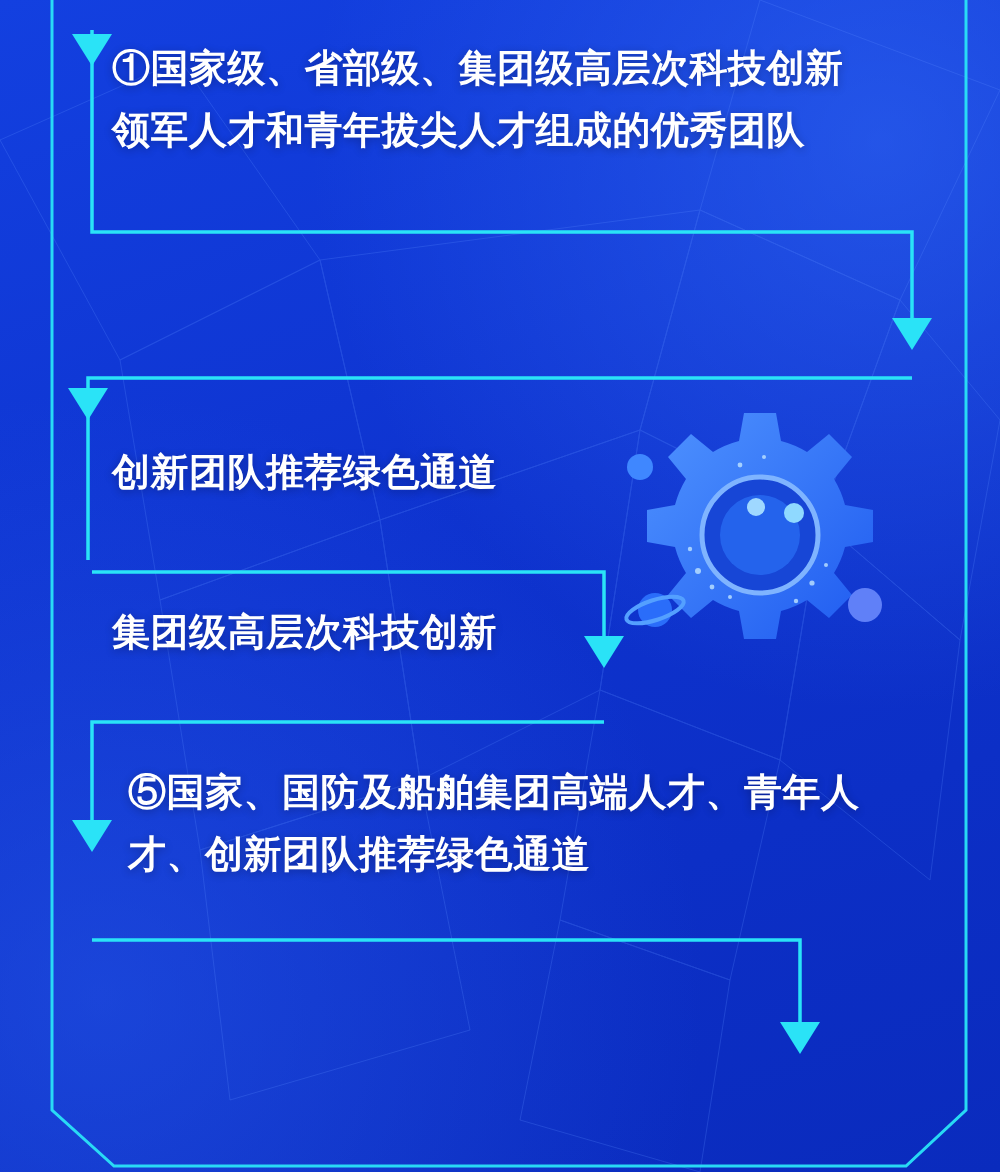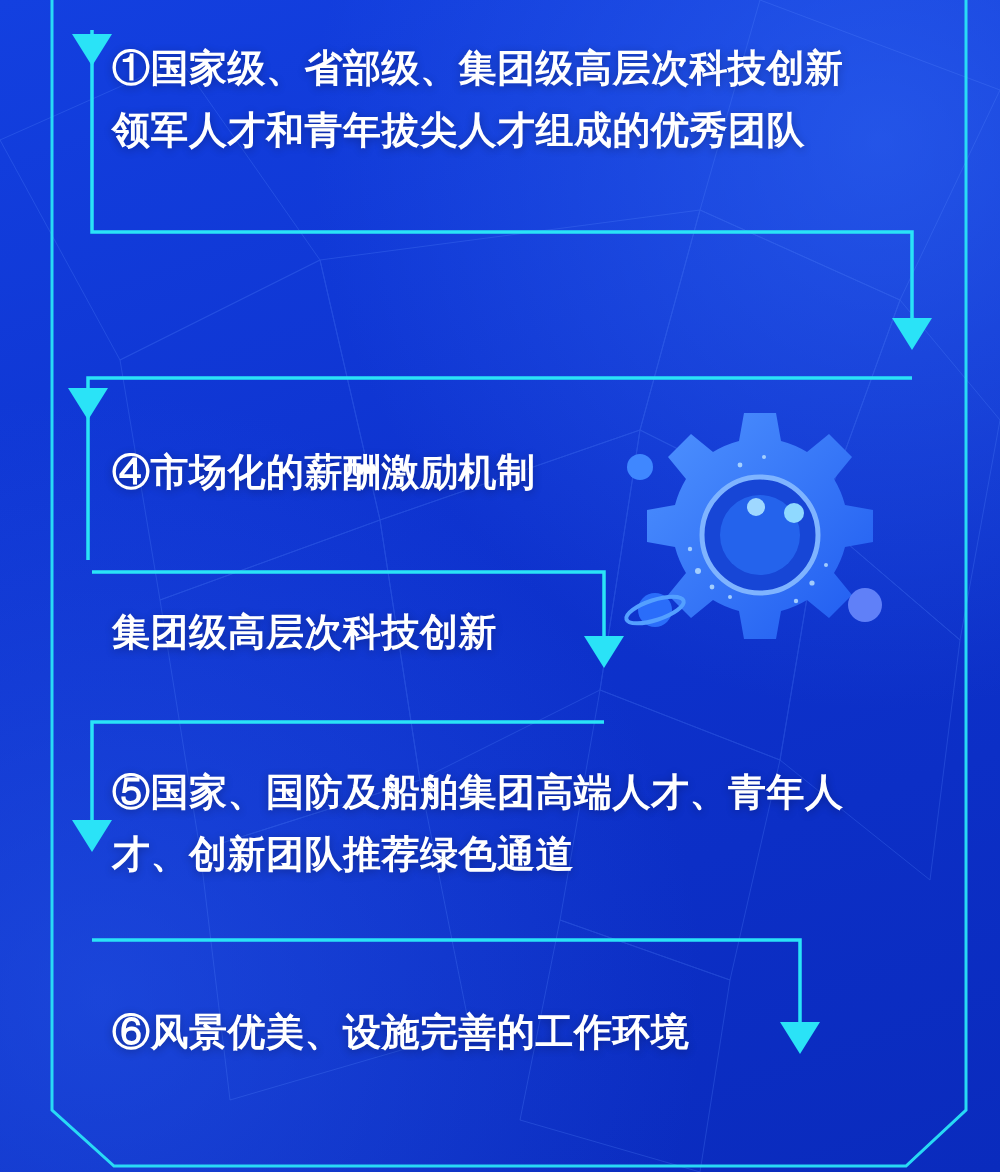--- a/index.html
+++ b/index.html
@@ -69,21 +69,21 @@
     line-height: 1.62;
     letter-spacing: 0.5px;
     white-space: pre-line;
     text-shadow: 0 2px 8px rgba(0,0,20,0.30);
   }
 
   .item-1 { left: 112px; top: 38px;  width: 820px; }
   .item-2 { left: 112px; top: 288px; width: 800px; }
   .item-3 { left: 112px; top: 442px; width: 520px; }
   .item-4 { left: 112px; top: 602px; width: 520px; }
-  .item-5 { left: 112px; top: 762px; width: 820px; }
+  .item-5 { left: 128px; top: 762px; width: 820px; }
   .item-6 { left: 112px; top: 1002px; width: 720px; }
 </style>
 </head>
 <body>
 
 <div id="poster">
 
   <svg class="mesh" viewBox="0 0 1000 1172" preserveAspectRatio="none">
     <g stroke="#5b8cff" stroke-width="1" fill="none" opacity="0.55">
       <path d="M760 0 L1000 90 L900 300 L700 210 Z"></path>
@@ -163,20 +163,19 @@
       <polygon points="68,388 108,388 88,420"></polygon>
       <polygon points="584,636 624,636 604,668"></polygon>
       <polygon points="72,820 112,820 92,852"></polygon>
       <polygon points="780,1022 820,1022 800,1054"></polygon>
     </g>
   </svg>
 
   <div class="items">
     <div class="item item-1">①国家级、省部级、集团级高层次科技创新
 领军人才和青年拔尖人才组成的优秀团队</div>
-    <div class="item item-3">④市场化的薪酬激励机制</div>
+    <div class="item item-3">创新团队推荐绿色通道</div>
     <div class="item item-4">集团级高层次科技创新</div>
     <div class="item item-5">⑤国家、国防及船舶集团高端人才、青年人
 才、创新团队推荐绿色通道</div>
-    <div class="item item-6">⑥风景优美、设施完善的工作环境</div>
   </div>
 
 </div>
 
 </body></html>

